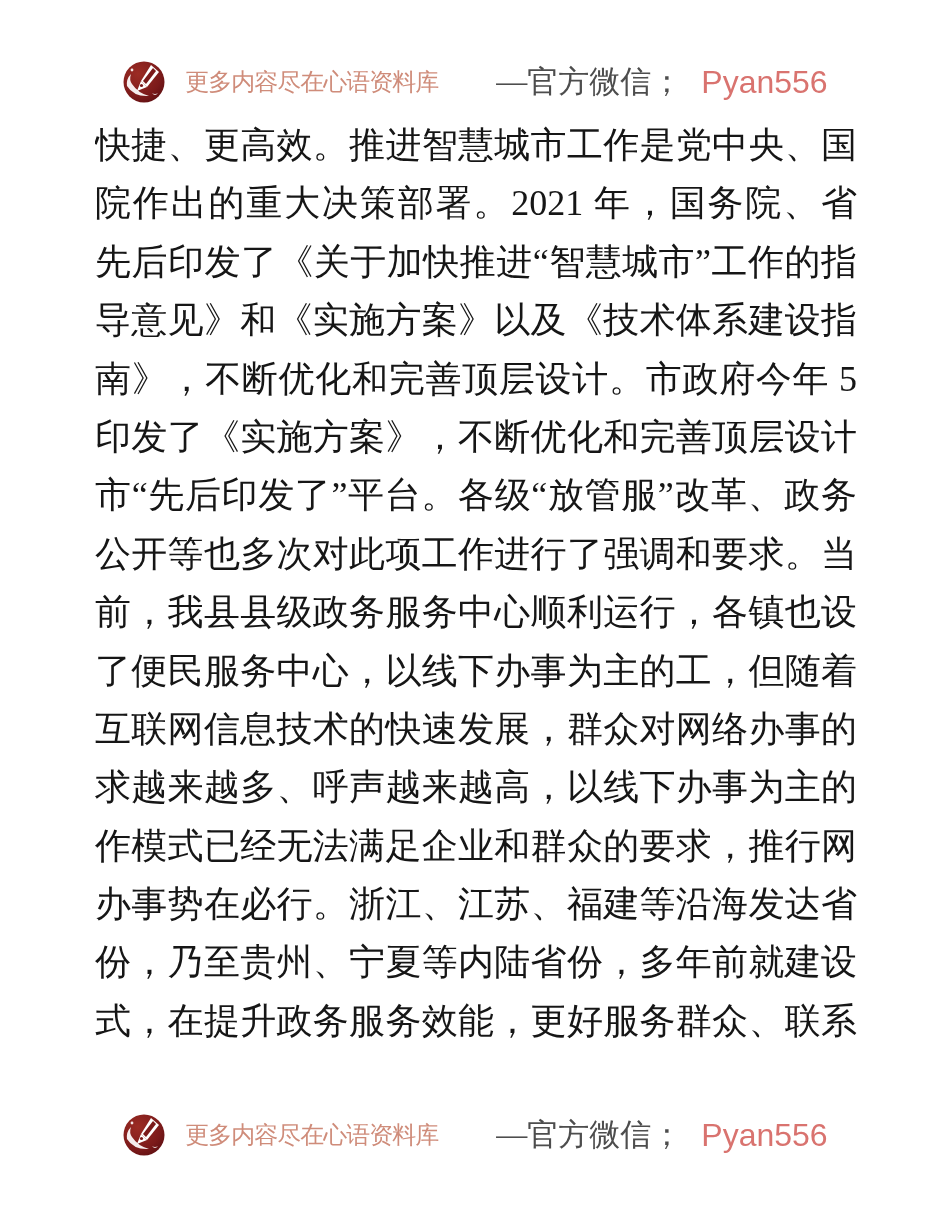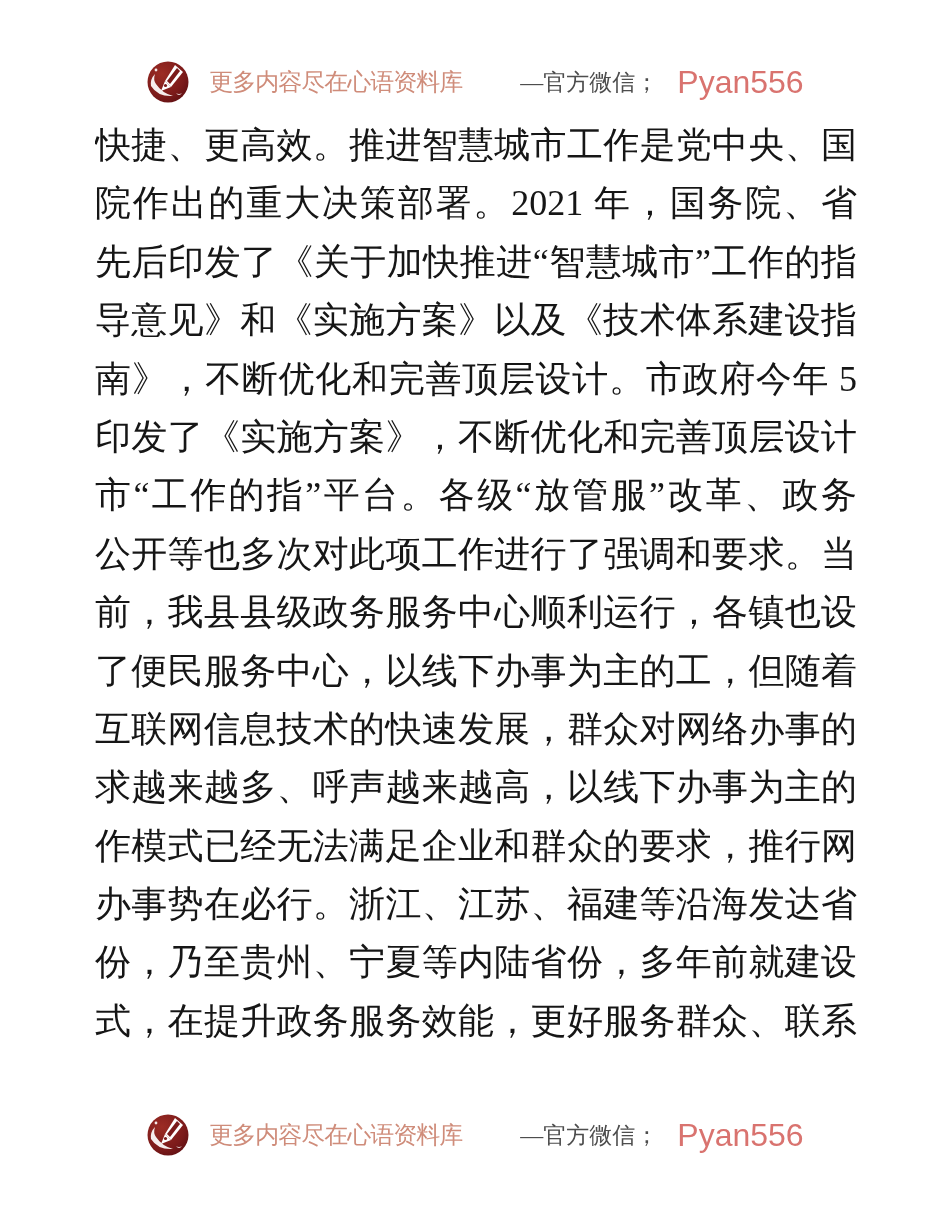--- a/index.html
+++ b/index.html
@@ -40,21 +40,21 @@
     height: 44px;
     flex: 0 0 auto;
   }
   .brand {
     font-size: 24px;
     color: var(--brand-text);
     letter-spacing: -1px;
     white-space: nowrap;
   }
   .label {
-    font-size: 23px;
+    font-size: 31px;
     color: var(--label-text);
     letter-spacing: 0px;
     white-space: nowrap;
     margin-left: 39px;
   }
   .wechat {
     font-family: "Liberation Sans", "DejaVu Sans", sans-serif;
     font-size: 32px;
     color: var(--wechat-id);
     white-space: nowrap;
@@ -107,21 +107,21 @@
       <span class="wechat">Pyan556</span>
   </div>
 
   <div class="doc-body">
       <div class="body-line">快捷、更高效。推进智慧城市工作是党中央、国务</div>
       <div class="body-line">院作出的重大决策部署。2021 年，国务院、省政府</div>
       <div class="body-line">先后印发了《关于加快推进“智慧城市”工作的指</div>
       <div class="body-line">导意见》和《实施方案》以及《技术体系建设指</div>
       <div class="body-line">南》，不断优化和完善顶层设计。市政府今年 5 月</div>
       <div class="body-line">印发了《实施方案》，不断优化和完善顶层设计</div>
-      <div class="body-line">市“工作的指”平台。各级“放管服”改革、政务</div>
+      <div class="body-line">市“先后印发了”平台。各级“放管服”改革、政务</div>
       <div class="body-line">公开等也多次对此项工作进行了强调和要求。当</div>
       <div class="body-line">前，我县县级政务服务中心顺利运行，各镇也设立</div>
       <div class="body-line">了便民服务中心，以线下办事为主的工，但随着</div>
       <div class="body-line">互联网信息技术的快速发展，群众对网络办事的需</div>
       <div class="body-line">求越来越多、呼声越来越高，以线下办事为主的工</div>
       <div class="body-line">作模式已经无法满足企业和群众的要求，推行网上</div>
       <div class="body-line">办事势在必行。浙江、江苏、福建等沿海发达省</div>
       <div class="body-line">份，乃至贵州、宁夏等内陆省份，多年前就建设了</div>
       <div class="body-line">式，在提升政务服务效能，更好服务群众、联系群</div>
     </div>

